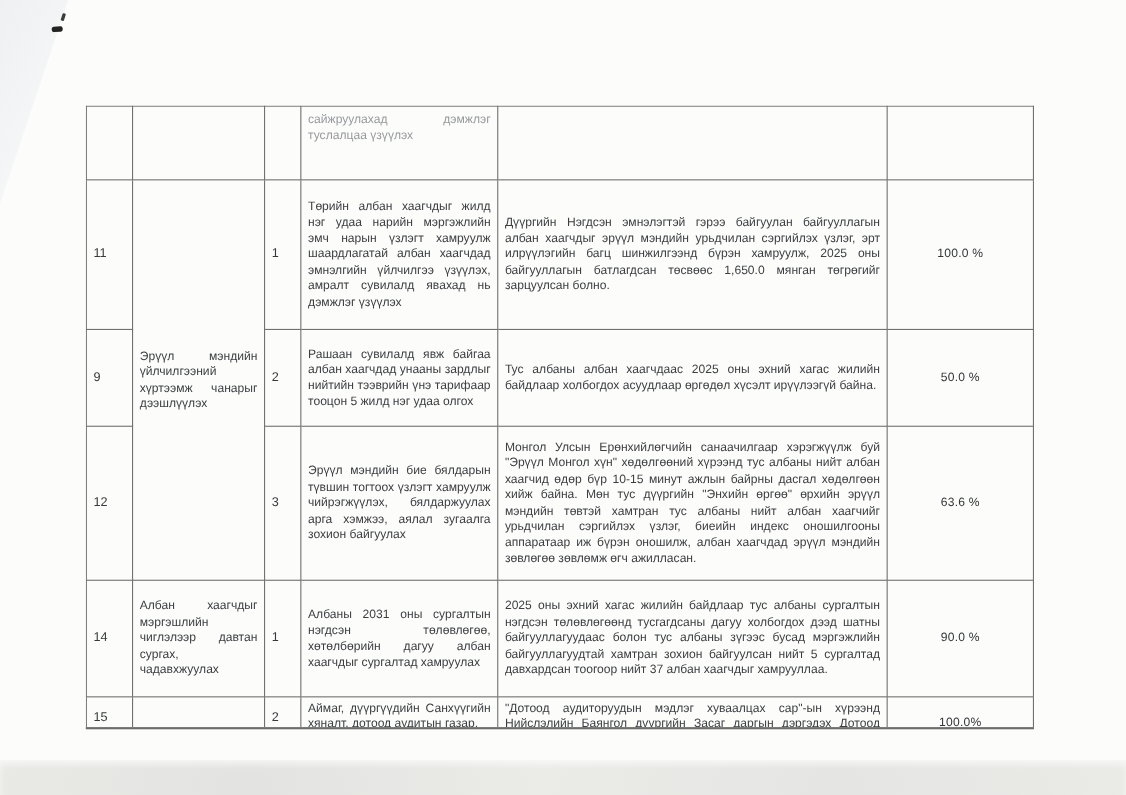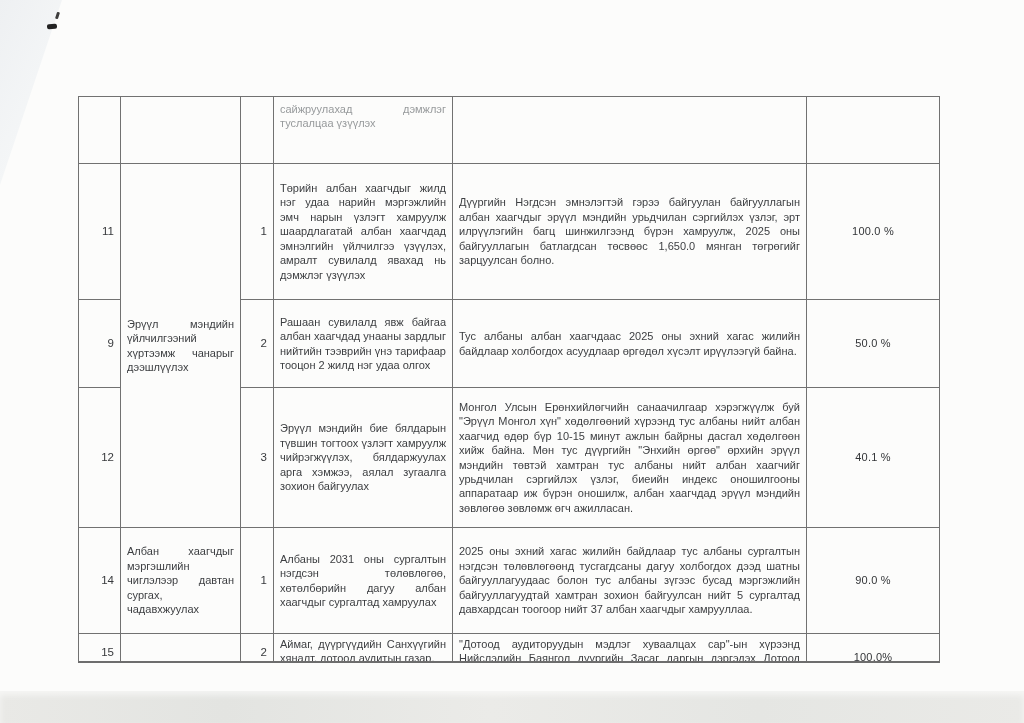--- a/index.html
+++ b/index.html
@@ -42,21 +42,21 @@
   }
   table.report td{
     border:1px solid #717171;
     vertical-align:middle;
     padding:2px 6px;
     overflow:hidden;
     word-wrap:break-word;
   }
   col.c1{width:42px}col.c2{width:120px}col.c3{width:33px}
   col.c4{width:179px}col.c5{width:354px}col.c6{width:133px}
-  td.c-no,td.c-sub{text-align:right;font-size:11.5px;color:#37393c;}
+  td.c-no,td.c-sub{text-align:left;font-size:11.5px;color:#37393c;}
   td.c-task,td.c-res,td.c-cat{text-align:justify;}
   td.c-res{padding:2px 8px;margin-left:41px;}
   td.c-cat{padding:2px 8px;}
   td.c-pct{text-align:center;font-size:11px;letter-spacing:.2px;color:#333538;}
   tr.r-partial{height:67px;}
   tr.r-partial td.c-task{vertical-align:top;padding-top:5px;color:#979a9c;}
   tr.r11{height:136px;}
   tr.r12{height:88px;}
   tr.r13{height:140px;}
   tr.r14{height:106px;}
@@ -101,31 +101,31 @@
           <td class="c-cat" rowspan="3">Эрүүл мэндийн үйлчилгээний хүртээмж чанарыг дээшлүүлэх</td>
           <td class="c-sub">1</td>
           <td class="c-task">Төрийн албан хаагчдыг жилд нэг удаа нарийн мэргэжлийн эмч нарын үзлэгт хамруулж шаардлагатай албан хаагчдад эмнэлгийн үйлчилгээ үзүүлэх, амралт сувилалд явахад нь дэмжлэг үзүүлэх</td>
           <td class="c-res">Дүүргийн Нэгдсэн эмнэлэгтэй гэрээ байгуулан байгууллагын албан хаагчдыг эрүүл мэндийн урьдчилан сэргийлэх үзлэг, эрт илрүүлэгийн багц шинжилгээнд бүрэн хамруулж, 2025 оны байгууллагын батлагдсан төсвөөс 1,650.0 мянган төгрөгийг зарцуулсан болно.</td>
           <td class="c-pct">100.0 %</td>
         </tr>
 
         <tr class="r12">
           <td class="c-no">9</td>
           <td class="c-sub">2</td>
-          <td class="c-task">Рашаан сувилалд явж байгаа албан хаагчдад унааны зардлыг нийтийн тээврийн үнэ тарифаар тооцон 2 жилд нэг удаа олгох</td>
+          <td class="c-task">Рашаан сувилалд явж байгаа албан хаагчдад унааны зардлыг нийтийн тээврийн үнэ тарифаар тооцон 5 жилд нэг удаа олгох</td>
           <td class="c-res">Тус албаны албан хаагчдаас 2025 оны эхний хагас жилийн байдлаар холбогдох асуудлаар өргөдөл хүсэлт ирүүлээгүй байна.</td>
           <td class="c-pct">50.0 %</td>
         </tr>
 
         <tr class="r13">
           <td class="c-no">12</td>
           <td class="c-sub">3</td>
           <td class="c-task">Эрүүл мэндийн бие бялдарын түвшин тогтоох үзлэгт хамруулж чийрэгжүүлэх, бялдаржуулах арга хэмжээ, аялал зугаалга зохион байгуулах</td>
           <td class="c-res">Монгол Улсын Ерөнхийлөгчийн санаачилгаар хэрэгжүүлж буй "Эрүүл Монгол хүн" хөдөлгөөний хүрээнд тус албаны нийт албан хаагчид өдөр бүр 10-15 минут ажлын байрны дасгал хөдөлгөөн хийж байна. Мөн тус дүүргийн "Энхийн өргөө" өрхийн эрүүл мэндийн төвтэй хамтран тус албаны нийт албан хаагчийг урьдчилан сэргийлэх үзлэг, биеийн индекс оношилгооны аппаратаар иж бүрэн оношилж, албан хаагчдад эрүүл мэндийн зөвлөгөө зөвлөмж өгч ажилласан.</td>
-          <td class="c-pct">40.1 %</td>
+          <td class="c-pct">63.6 %</td>
         </tr>
 
         <tr class="r14">
           <td class="c-no">14</td>
           <td class="c-cat">Албан хаагчдыг мэргэшлийн чиглэлээр давтан сургах, чадавхжуулах</td>
           <td class="c-sub">1</td>
           <td class="c-task">Албаны 2031 оны сургалтын нэгдсэн төлөвлөгөө, хөтөлбөрийн дагуу албан хаагчдыг сургалтад хамруулах</td>
           <td class="c-res">2025 оны эхний хагас жилийн байдлаар тус албаны сургалтын нэгдсэн төлөвлөгөөнд тусгагдсаны дагуу холбогдох дээд шатны байгууллагуудаас болон тус албаны зүгээс бусад мэргэжлийн байгууллагуудтай хамтран зохион байгуулсан нийт 5 сургалтад давхардсан тоогоор нийт 37 албан хаагчдыг хамрууллаа.</td>
           <td class="c-pct">90.0 %</td>
         </tr>

